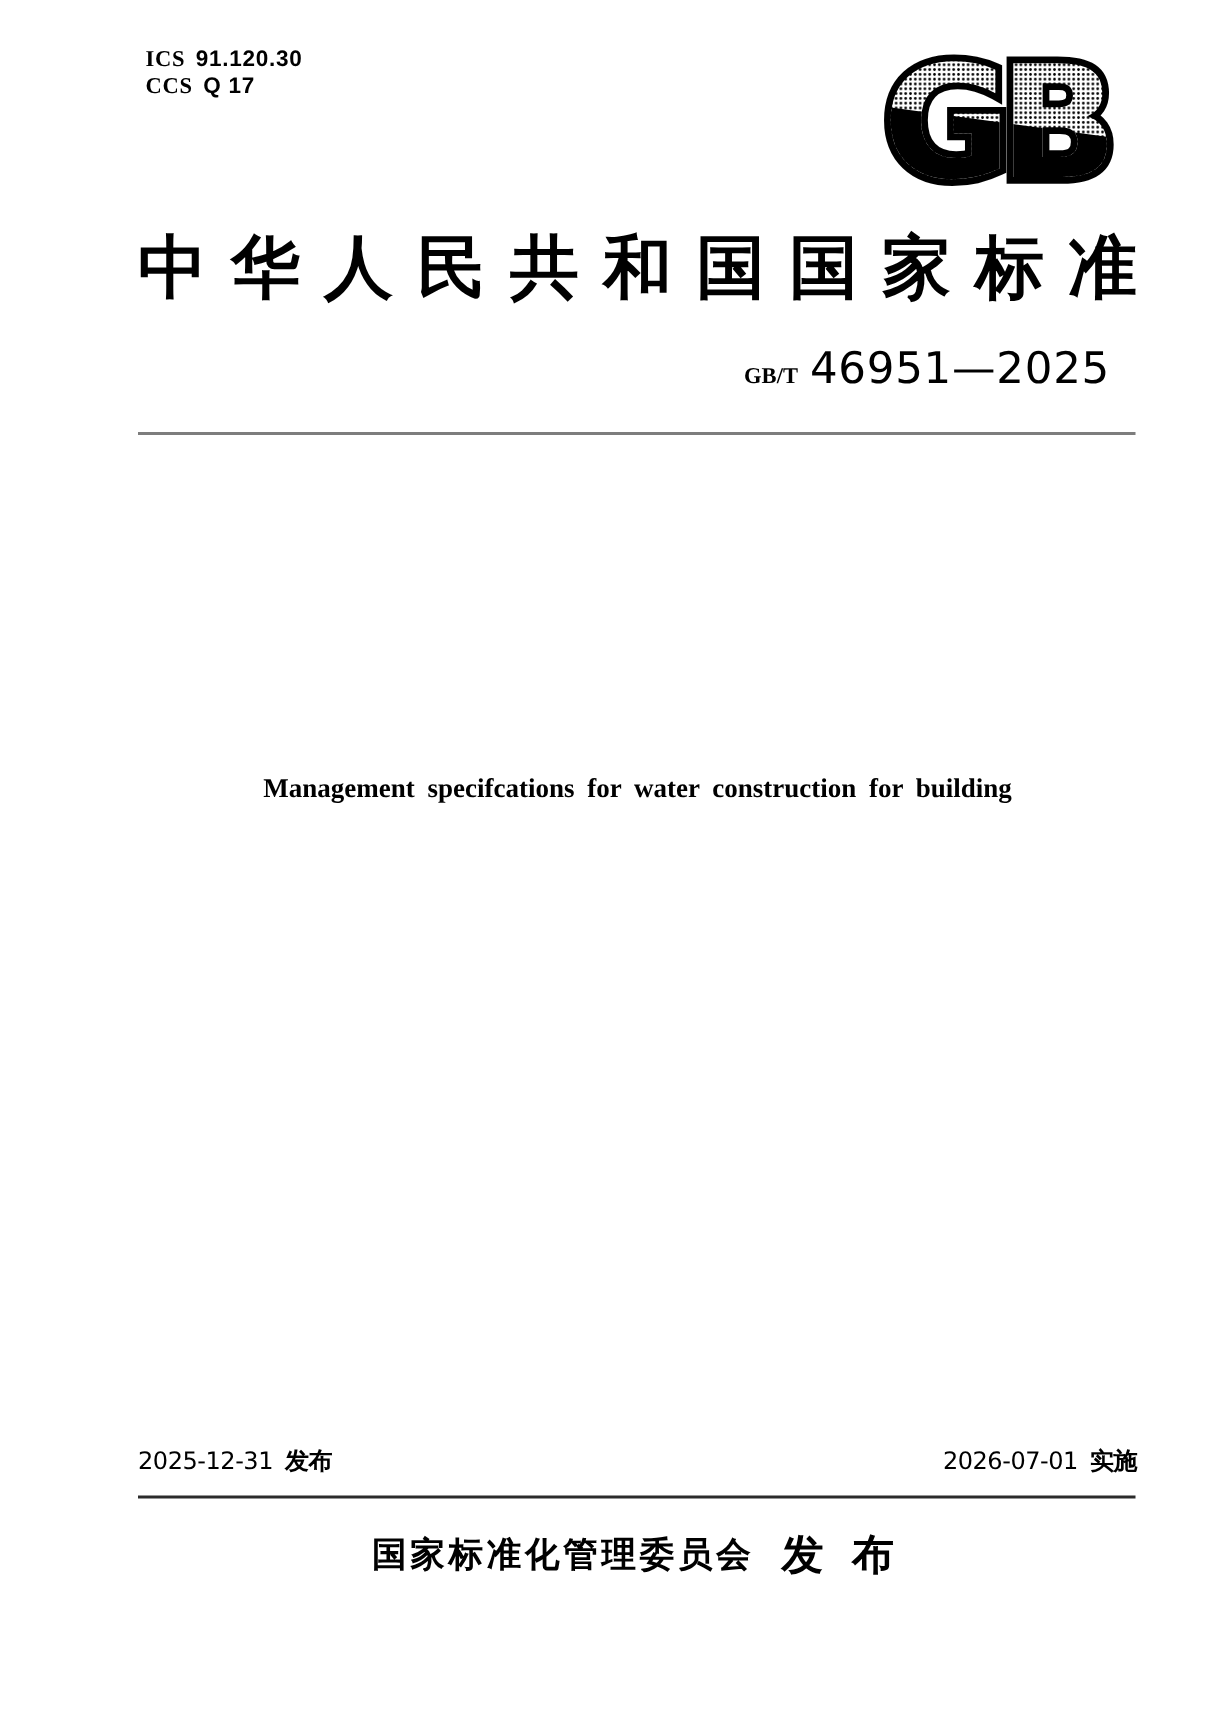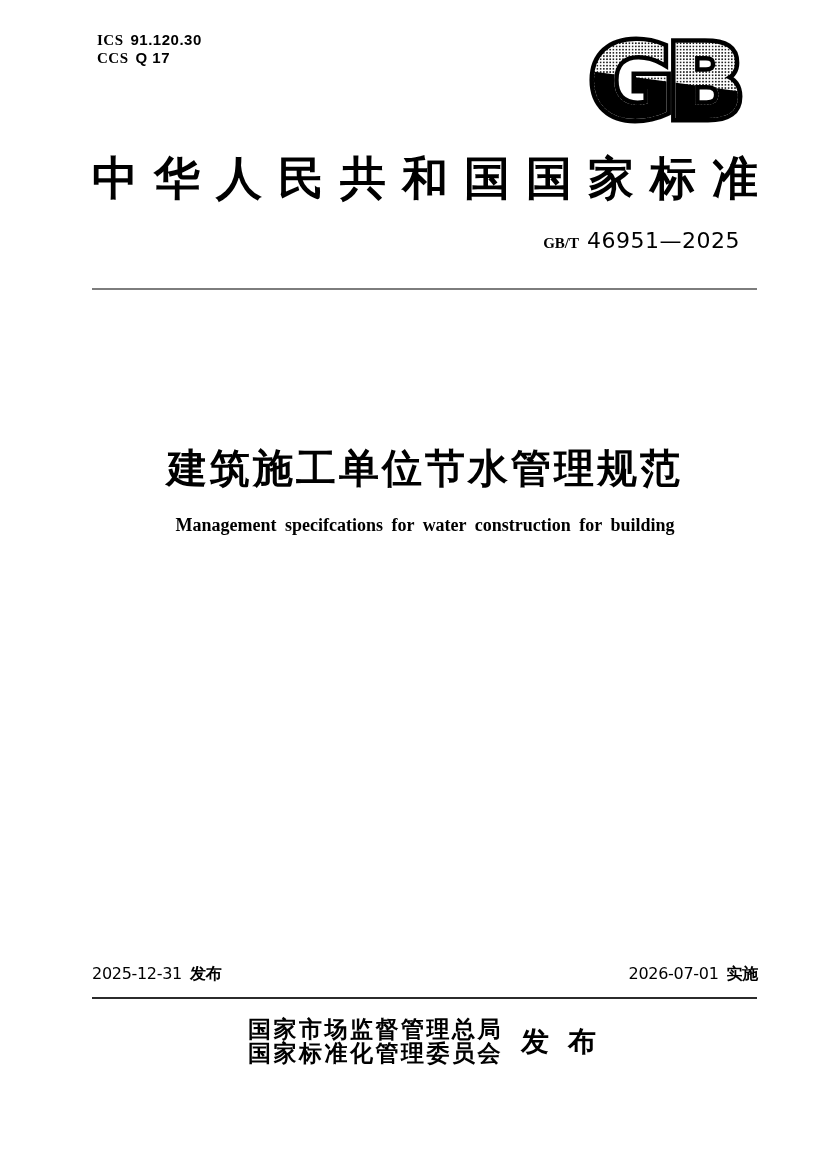--- a/index.html
+++ b/index.html
@@ -28,21 +28,21 @@
     font-size:46px;font-weight:bold;
     font-family:"Liberation Serif",serif;
     white-space:nowrap;
   }
   
   .std-code{
     position:absolute;top:228px;right:75px;
     white-space:nowrap;
   }
   .code-prefix{font-family:"Liberation Serif",serif;font-weight:bold;font-size:15px;}
-  .code-number{font-family:"DejaVu Sans",sans-serif;font-weight:400;font-size:22px;margin-left:8px;letter-spacing:0.5px;}
+  .code-number{font-family:"DejaVu Sans",sans-serif;font-weight:400;font-size:29px;margin-left:8px;letter-spacing:0.5px;}
   
   .rule{position:absolute;left:92px;width:665px;height:2px;}
   .rule-top{top:288px;background:#7d7d7d;}
   .rule-bottom{top:997px;background:#2b2b2b;}
   
   .cn-title{
     position:absolute;left:92px;top:441px;width:666px;
     text-align:center;
     font-family:"Liberation Sans",sans-serif;
     font-weight:700;font-size:40px;letter-spacing:3px;
@@ -125,38 +125,36 @@
       <span>标</span>
       <span>准</span>
     </div>
 
   <div class="std-code">
     <span class="code-prefix">GB/T</span><span class="code-number">46951—2025</span>
   </div>
 
   <div class="rule rule-top"></div>
 
-  <div class="cn-title">建筑施工单位节水管理规范</div>
 
   <div class="en-title">
     <div>Management specifcations for water construction for building</div>
   </div>
 
   <div class="dates">
     <div>
       <span>2025-12-31</span><span class="date-label">发布</span>
     </div>
     <div>
       <span>2026-07-01</span><span class="date-label">实施</span>
     </div>
   </div>
 
   <div class="rule rule-bottom"></div>
 
   <div class="publisher-row">
     <div class="pub-lines">
-      <div>国家市场监督管理总局</div>
       <div>国家标准化管理委员会</div>
     </div>
     <div class="pub-issue">发 布</div>
   </div>
 
 </div>
 
 </body></html>

